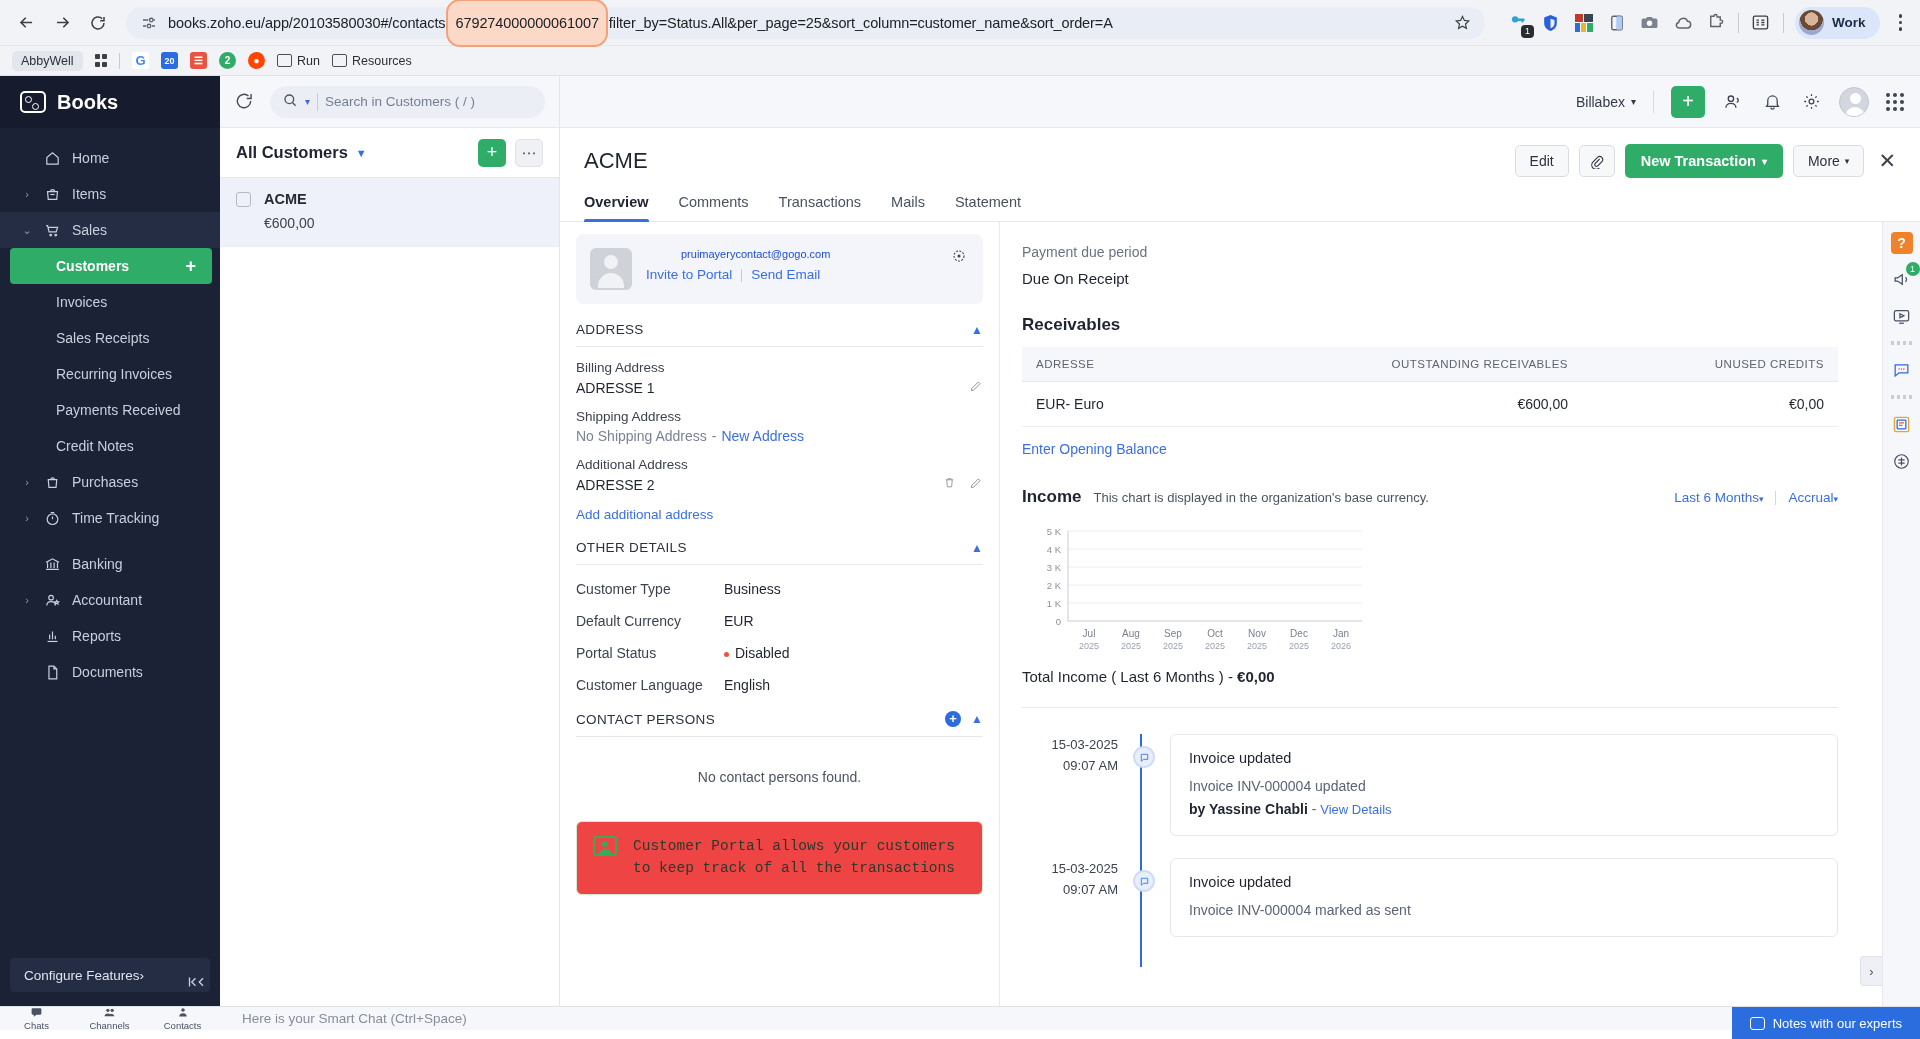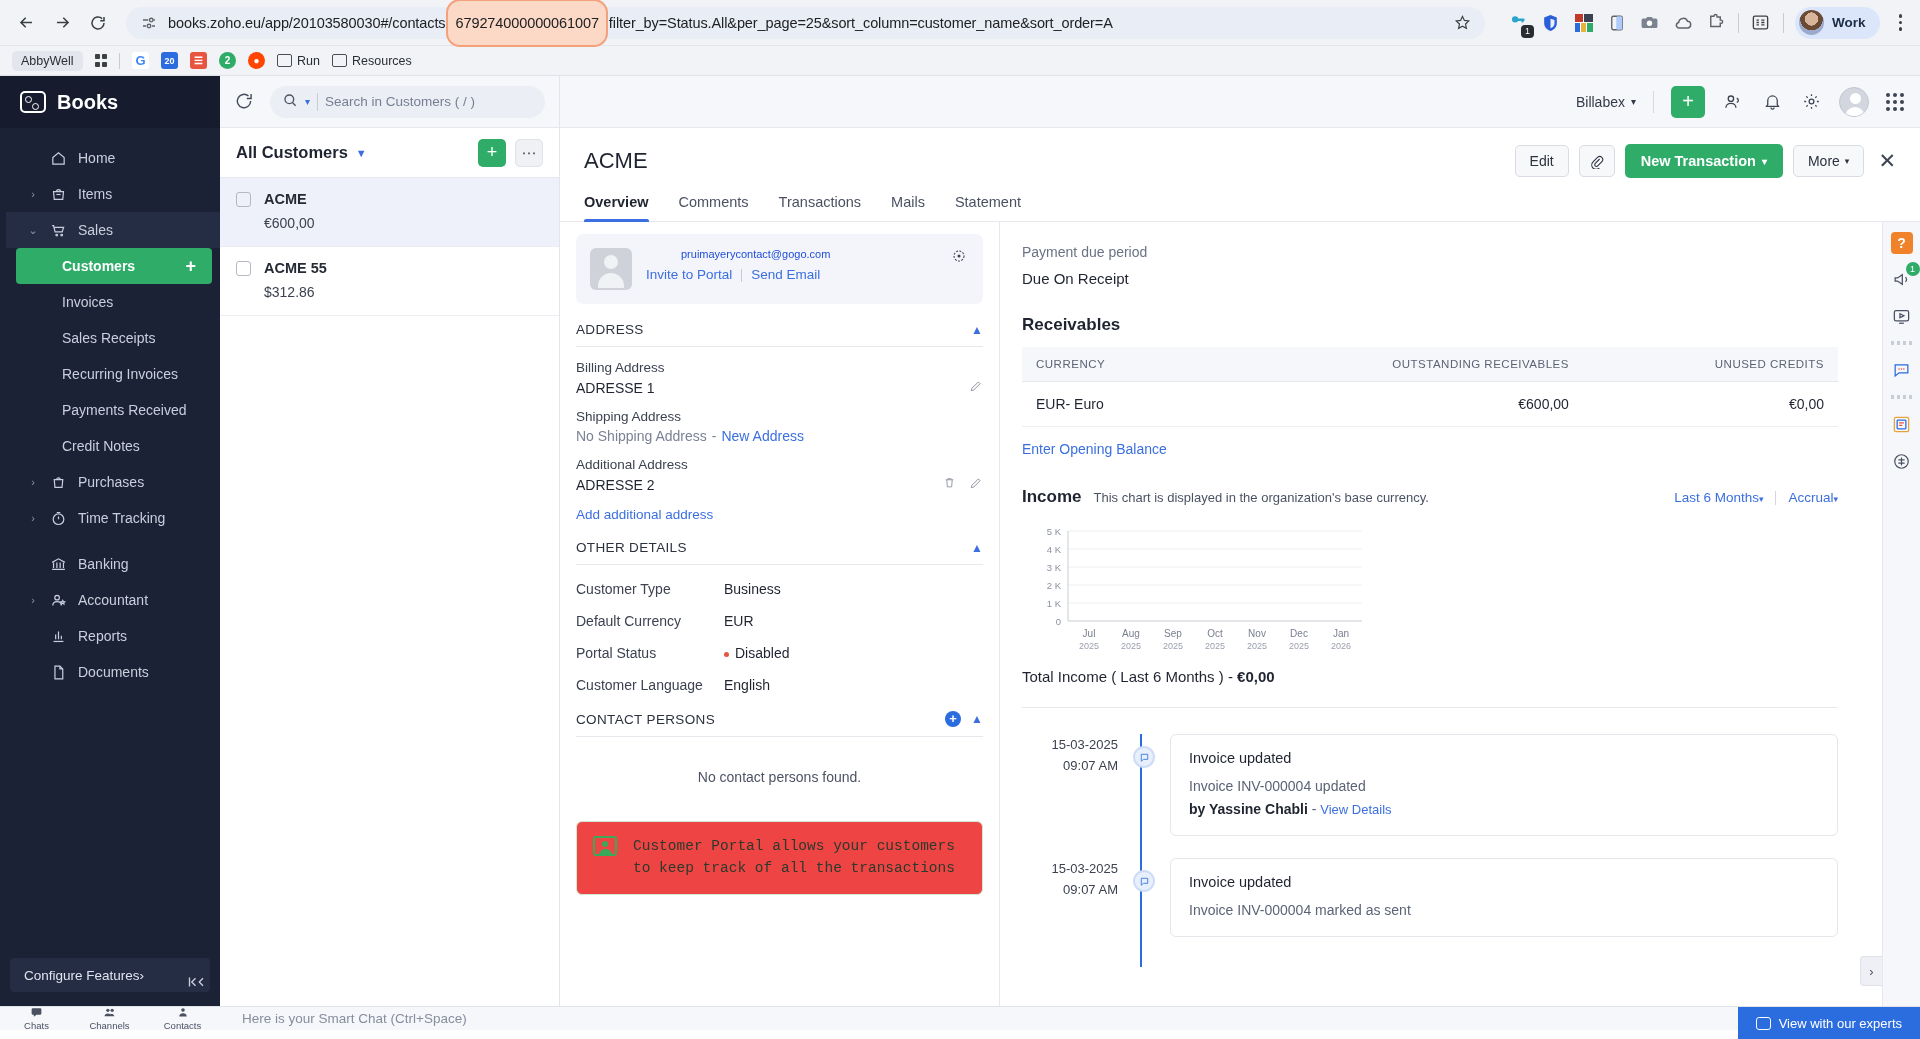--- a/index.html
+++ b/index.html
@@ -71,21 +71,21 @@
 
   
   .sidenav { width:220px; background:#1b2236; color:#c9cfdd; display:flex; flex-direction:column;
              flex:0 0 220px; position:relative;}
   .brand { height:52px; display:flex; align-items:center; gap:11px; padding:0 20px;
            color:#fff; font-size:20px; font-weight:600; background:#161c2e;}
   .brand-ico { width:26px; height:22px; border:2px solid #fff; border-radius:5px; position:relative;}
   .brand-ico:before, .brand-ico:after{ content:""; position:absolute; border:1.6px solid #fff;
            border-radius:50%; width:5px; height:5px;}
   .brand-ico:before{ left:3px; top:3px;} .brand-ico:after{ left:10px; top:10px;}
-  .nav-list { padding-top:12px; flex:1 1 auto; overflow:hidden;margin-left:6px;}
+  .nav-list { padding-top:12px; flex:1 1 auto; overflow:hidden;}
   .nav-item { height:36px; display:flex; align-items:center; gap:11px; padding:0 14px 0 22px;
               font-size:14px; color:#c9cfdd; position:relative;}
   .nav-item.expanded { background:#252d45; }
   .nav-caret { width:10px; font-size:11px; color:#8d96ab; flex:0 0 10px; text-align:center;}
   .nav-ico { width:18px; height:18px; flex:0 0 18px; display:flex; align-items:center;
              justify-content:center; color:#c9cfdd;}
   .nav-label { flex:1 1 auto; }
   .sub-item { height:36px; display:flex; align-items:center; padding:0 16px 0 56px; font-size:14px;
               color:#c9cfdd;}
   .sub-item.active { background:#2eac68; color:#fff; font-weight:600; border-radius:4px;
@@ -605,27 +605,20 @@
     </div>
 
     <div class="cust-row selected">
       <div class="cust-line">
         <span class="cbox"></span>
         <span class="cust-name">ACME</span>
       </div>
       <div class="cust-amt">€600,00</div>
     </div>
 
-    <div class="cust-row">
-      <div class="cust-line">
-        <span class="cbox"></span>
-        <span class="cust-name">ACME 55</span>
-      </div>
-      <div class="cust-amt">$312.86</div>
-    </div>
   </section>
 
   <section class="detail">
 
     <div class="topbar">
       <span class="org-name">
         <span>Billabex</span>
         <span style="font-size:10px;">▾</span>
       </span>
       <span class="tb-sep"></span>
@@ -806,21 +799,21 @@
       <div class="col-right">
         <div class="rc-pad">
           <div class="rc-label">Payment due period</div>
           <div class="rc-value">Due On Receipt</div>
 
           <div class="rc-h">Receivables</div>
 
           <table class="table">
             <thead>
               <tr>
-                <th>CURRENCY</th>
+                <th>ADRESSE</th>
                 <th>OUTSTANDING RECEIVABLES</th>
                 <th>UNUSED CREDITS</th>
               </tr>
             </thead>
             <tbody>
               <tr>
                 <td>EUR- Euro</td>
                 <td class="tbl-link">€600,00</td>
                 <td>€0,00</td>
               </tr>
@@ -996,15 +989,15 @@
             <path d="M4.5 20c0-4 3.4-6.4 7.5-6.4s7.5 2.4 7.5 6.4z"></path>
           </svg>
       </span>
       <span>Contacts</span>
     </div>
   </div>
   <div class="bb-sep"></div>
   <div class="bb-input">Here is your Smart Chat (Ctrl+Space)</div>
   <div class="bb-chat">
     <span class="bb-chat-ico"></span>
-    <span>View with our experts</span>
+    <span>Notes with our experts</span>
   </div>
 </div>
 
 </body></html>

